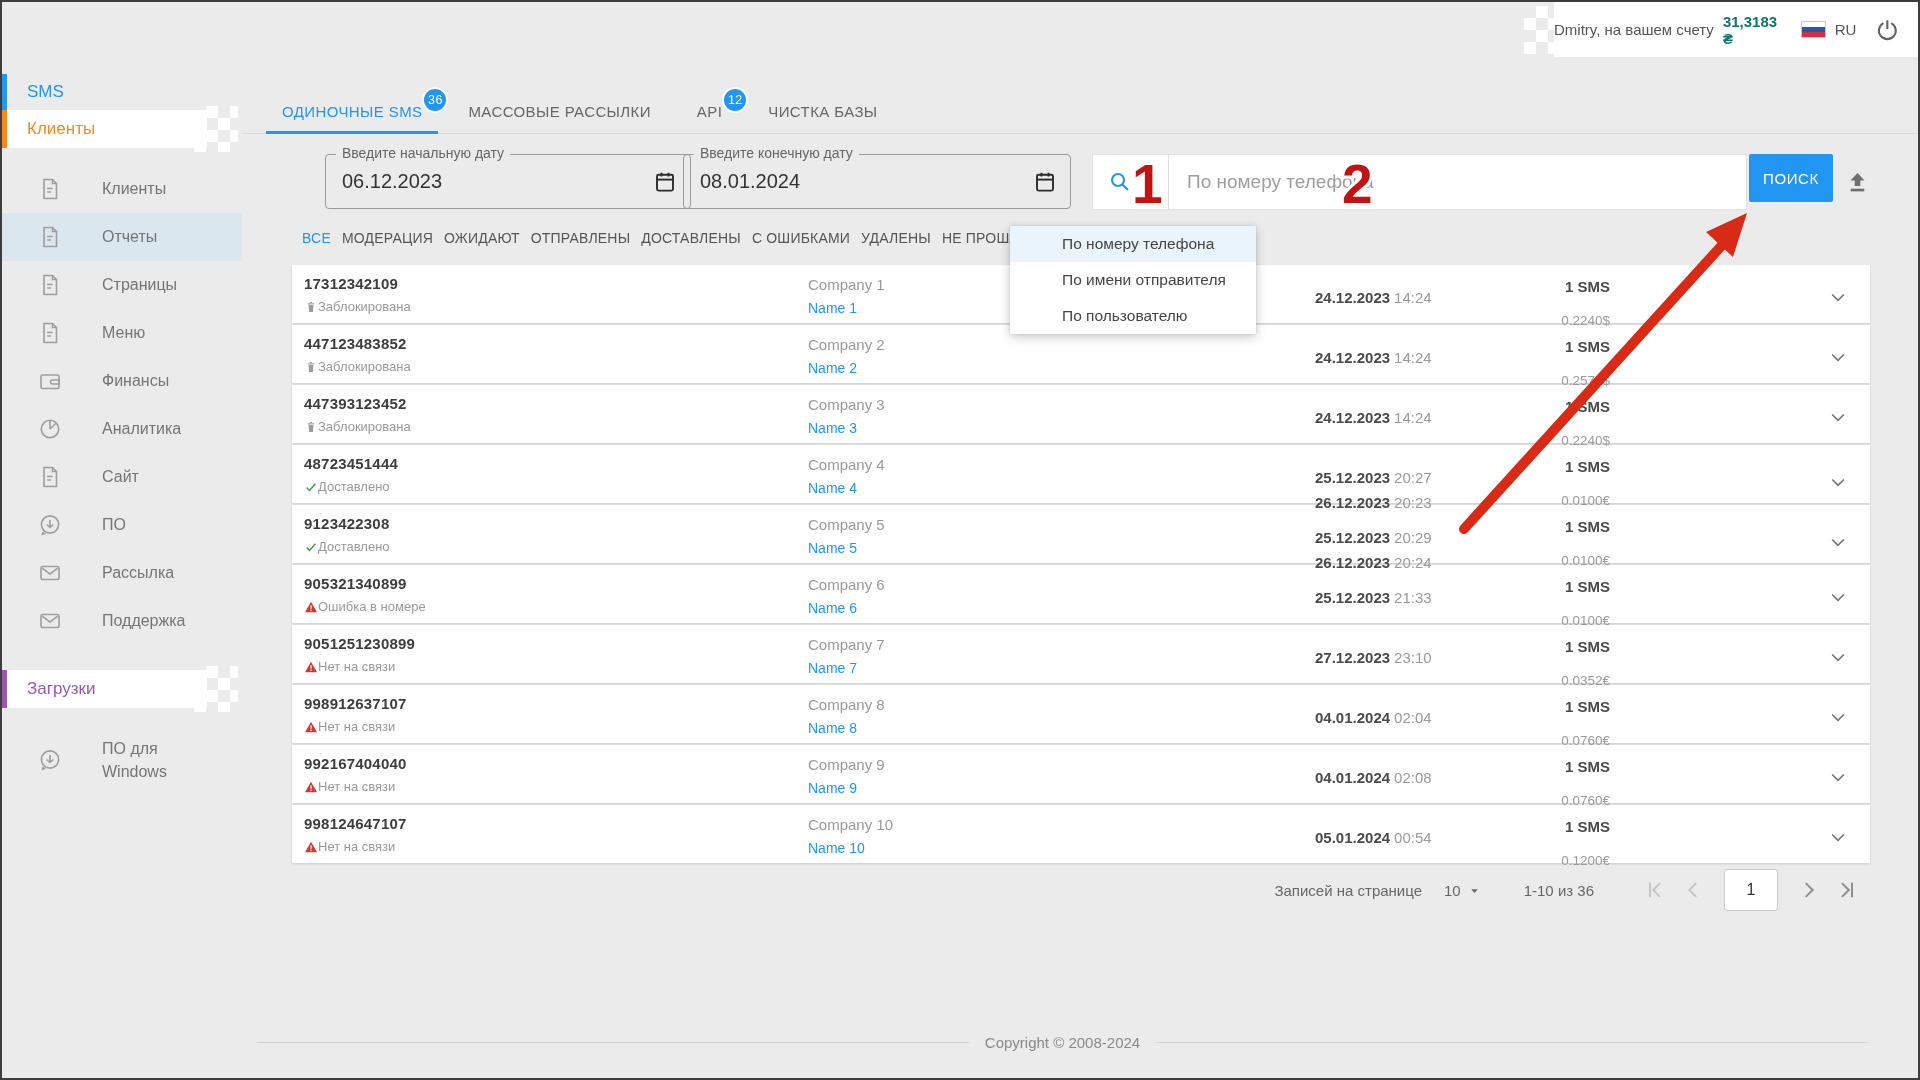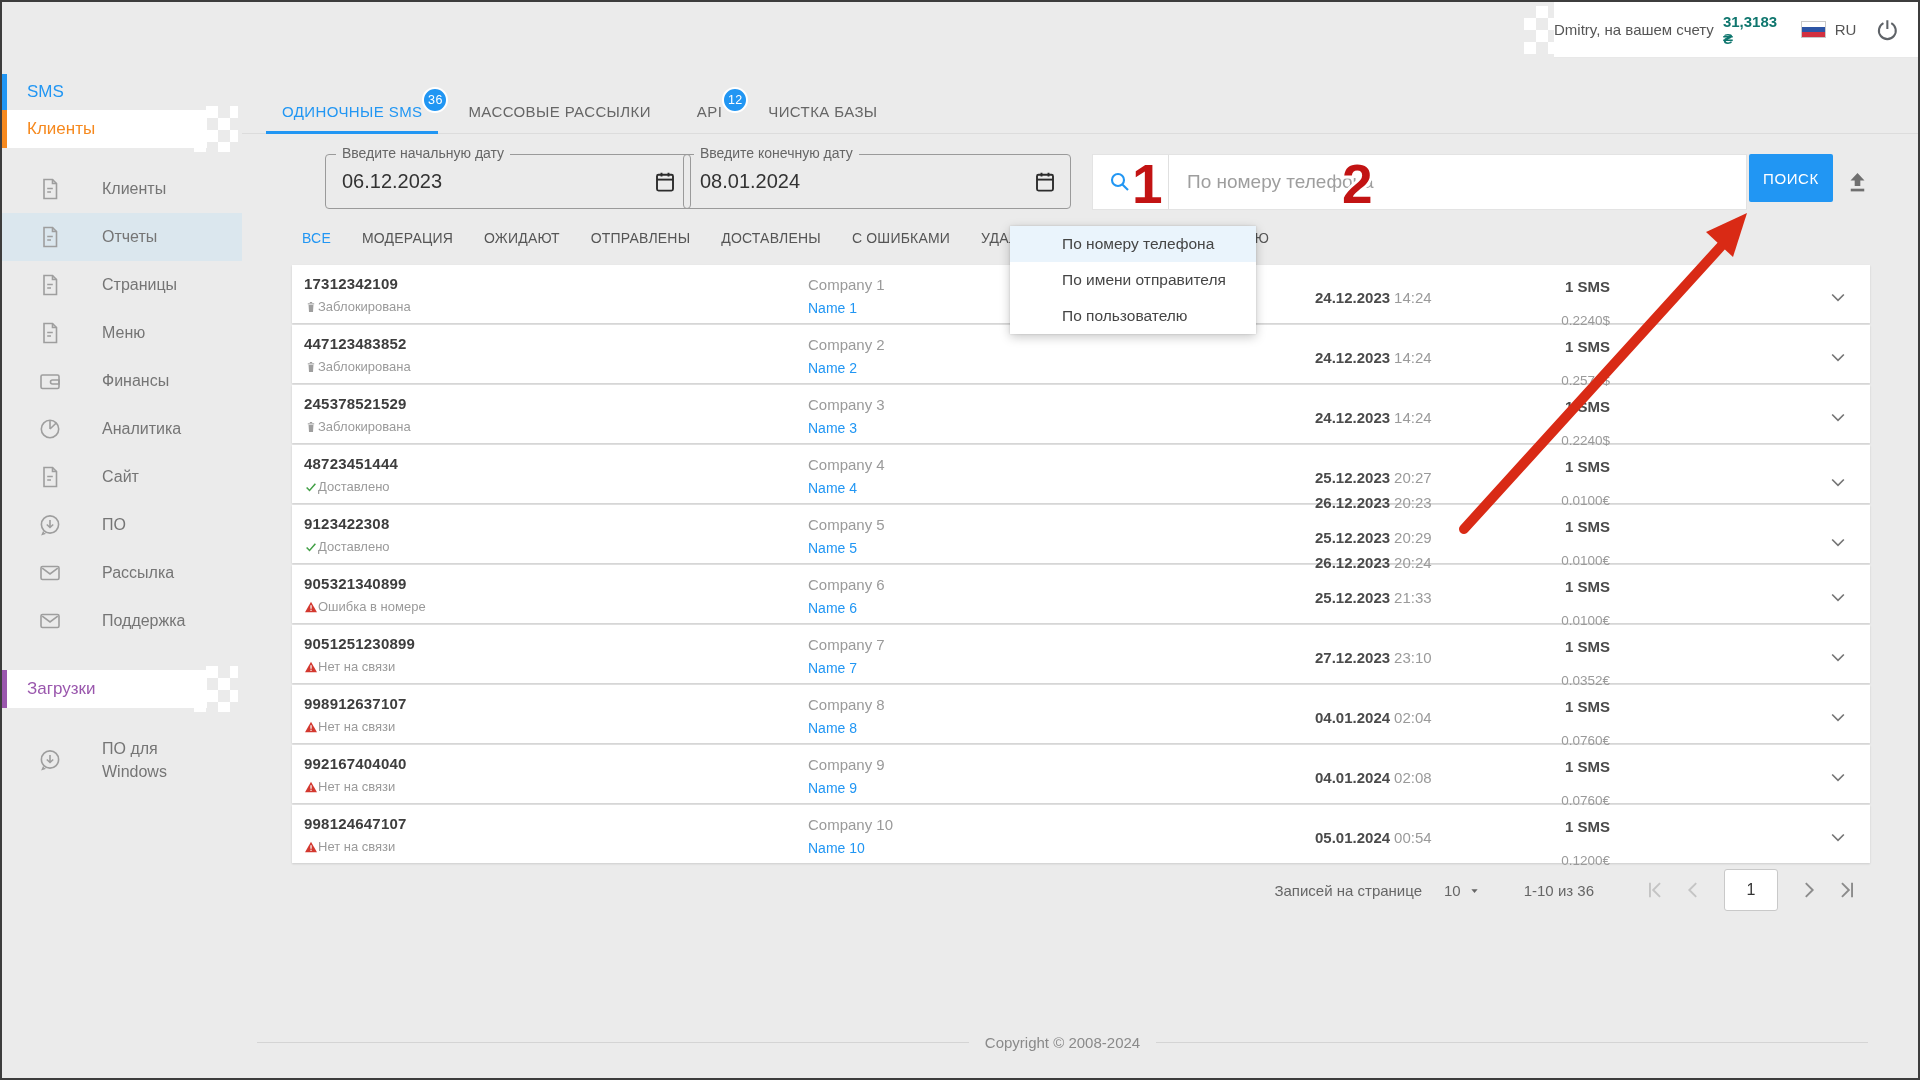--- a/index.html
+++ b/index.html
@@ -63,21 +63,21 @@
   .sb-icon { width:76px; border-right:1px solid #e0e0e0; display:flex; align-items:center;
     justify-content:center; gap:5px; cursor:pointer; }
   .sb-input { flex:1; border:0; outline:none; background:transparent; font-size:19px; color:#444;
     padding:0 18px; font-family:inherit; }
   .sb-input::placeholder { color:#9e9e9e; }
   .search-btn { position:absolute; left:1747px; top:152px; width:84px; height:48px; background:#2196f3;
     border:none; border-radius:2px; color:#fff; font-size:15px; letter-spacing:.6px;
     font-family:inherit; cursor:pointer; }
   .upload { position:absolute; left:1842px; top:167px; cursor:pointer; }
   
-  .statusbar { position:absolute; left:300px; top:228px; display:flex; gap:31px; z-index:1; }
+  .statusbar { position:absolute; left:300px; top:228px; display:flex; gap:11px; z-index:1; }
   .sfilter { font-size:14px; color:#555; letter-spacing:.2px; white-space:nowrap; cursor:pointer; }
   .sfilter.active { color:#2196f3; }
   
   .menu { position:absolute; left:1008px; top:224px; width:246px; background:#fff; z-index:30;
     box-shadow:0 3px 10px rgba(0,0,0,.22), 0 0 2px rgba(0,0,0,.14); }
   .menu-item { height:36px; display:flex; align-items:center; padding-left:52px; font-size:15.5px;
     color:#454545; cursor:pointer; white-space:nowrap; }
   .menu-item.selected { background:#eaf4fc; }
   
   .rows { position:absolute; left:290px; top:263px; width:1578px; }
@@ -406,21 +406,21 @@
       </div>
     <div class="c-chev">
         <svg width="20" height="20" viewBox="0 0 24 24">
           <use href="#i-chev"></use>
         </svg>
       </div>
   </div>
 
   <div class="row">
     <div class="c-phone">
-        <div class="phone">245378521529</div>
+        <div class="phone">447393123452</div>
       <div class="status">
           <svg width="14" height="14" viewBox="0 0 24 24">
             <use href="#i-trash"></use>
           </svg>
           <span>Заблокирована</span>
         </div>
       </div>
     <div class="c-comp">
         <div class="company">Company 3</div>
         <div class="name">Name 3</div>

